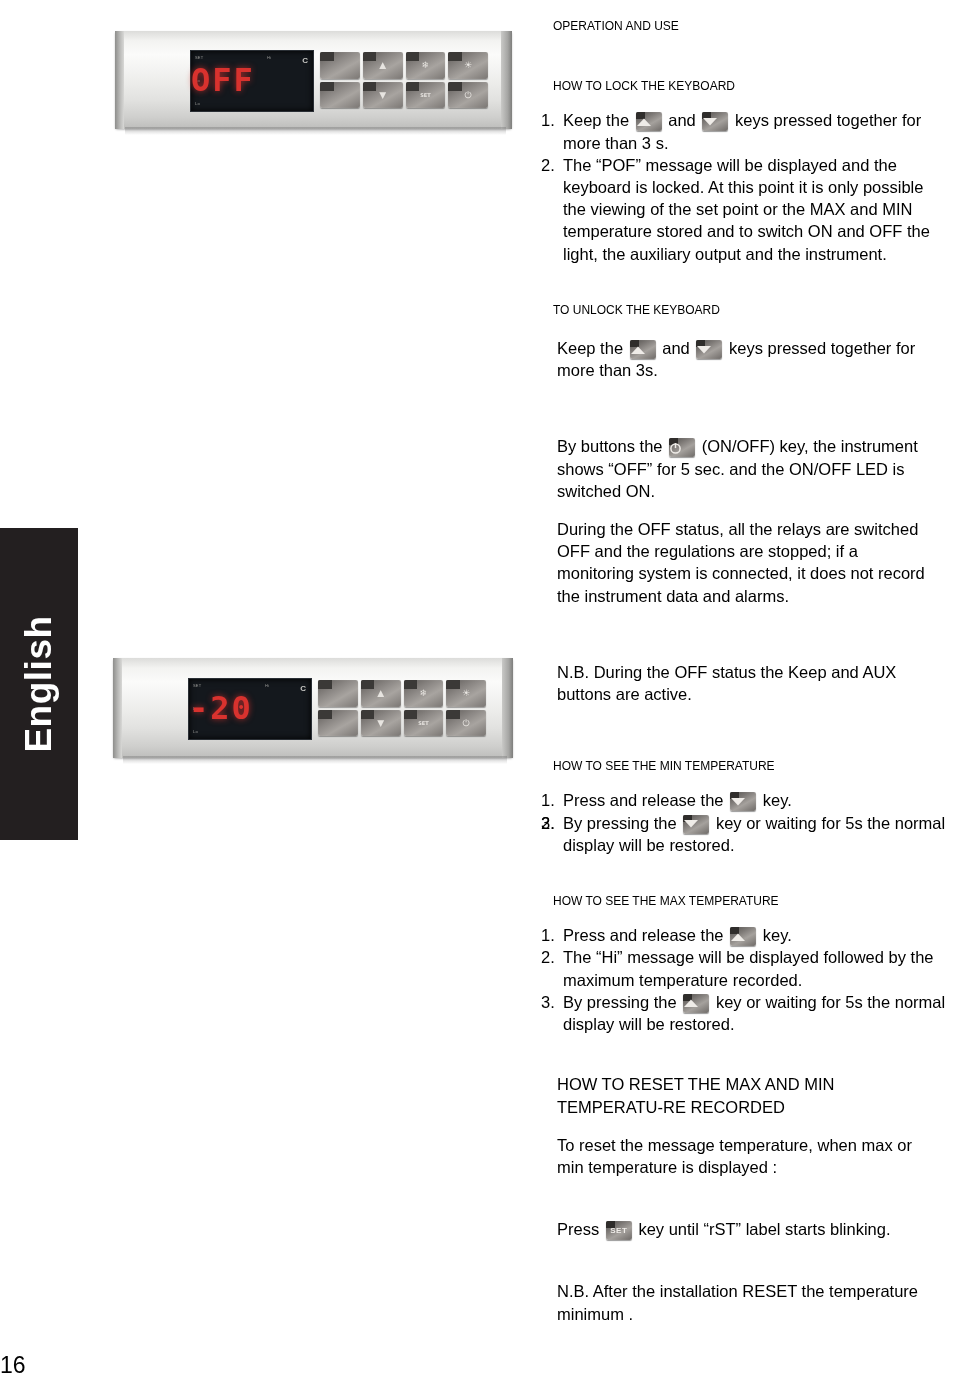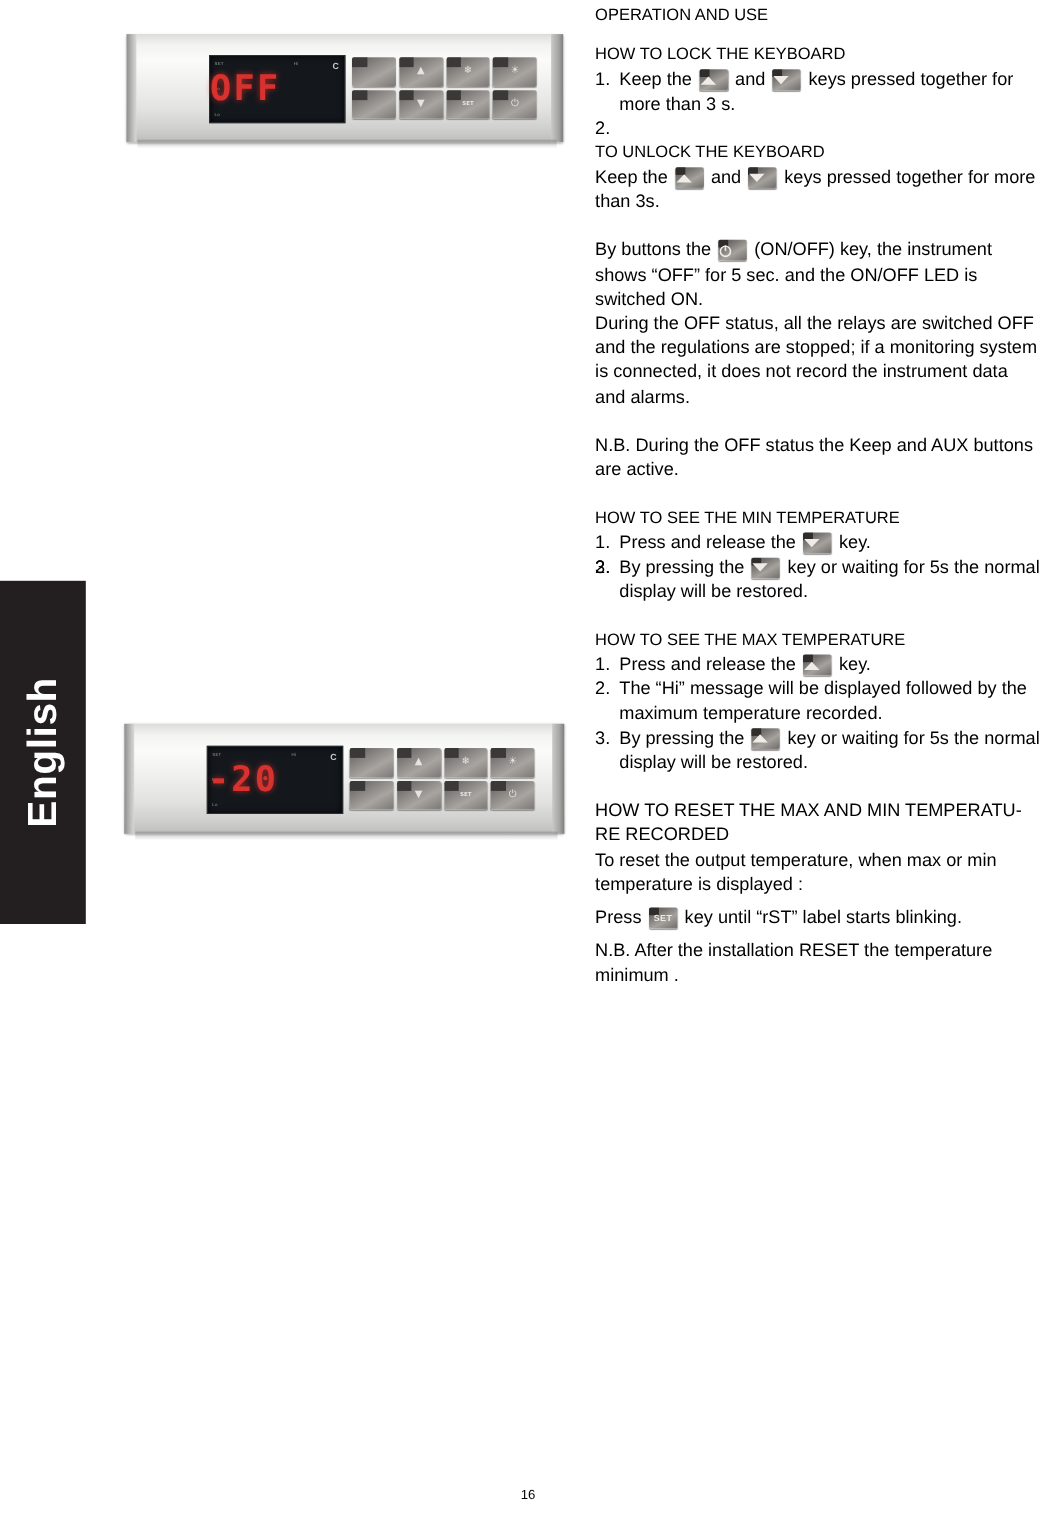--- a/index.html
+++ b/index.html
@@ -192,28 +192,28 @@
   #content-column {
     position: absolute;
     left: 541px;
     top: 0;
     width: 405px;
     font-size: 16.5px;
     line-height: 22.2px;
     color: #000;
   }
   .heading {
-    margin: 0;
-    font-size: 15px;
+    margin: 12px;
+    font-size: 12px;
     line-height: 22.2px;
     font-weight: normal;
     white-space: nowrap;
   }
   .para {
-    margin: 0;
+    margin: 16px;
     font-size: 16.5px;
     line-height: 22.2px;
   }
   .spacer-lg { height: 22px; }
   .spacer-md { height: 14px; }
   .spacer-sm { height: 8px; }
 
   ol.steps {
     margin: 0;
     padding: 0;
@@ -230,22 +230,21 @@
     left: 0;
     top: 0;
   }
   li.loose { margin-top: 4px; }
 
   #page-number {
     position: absolute;
     left: 0;
     right: 0;
     top: 1352px;
-    text-align: center;
-    font-size: 12px;
+    font-size: 23px;
     font-family: "Liberation Sans", sans-serif;
     color: #000;
   }
 </style>
 </head>
 <body>
 
 <div id="language-tab">
   <span class="label">English</span>
 </div>
@@ -359,20 +358,21 @@
       <span>and</span>
       <span class="keyicon"><span class="g">
         <svg width="16" height="10" viewBox="0 0 16 10">
               <path d="M1 1 L15 1 L8 8.5 Z" fill="#efece8"></path>
             </svg>
       </span></span>
       <span>keys pressed together for more than 3 s.</span>
     </li>
     <li>
       <span class="num">2.</span>
+      <span>The “POF” message will be displayed and the keyboard is locked. At this point it is only possible the viewing of the set point or the MAX and MIN temperature stored and to switch ON and OFF the light, the auxiliary output and the instrument.</span>
     </li>
   </ol>
 
   <div class="spacer-lg"></div>
 
   <p class="heading">TO UNLOCK THE KEYBOARD</p>
   <p class="para">
     <span>Keep the</span>
     <span class="keyicon"><span class="g">
       <svg width="16" height="10" viewBox="0 0 16 10">
@@ -461,21 +461,21 @@
               <path d="M1 9 L8 1.5 L15 9 Z" fill="#efece8"></path>
             </svg>
       </span></span>
       <span>key or waiting for 5s the normal display will be restored.</span>
     </li>
   </ol>
 
   <div class="spacer-lg"></div>
 
   <p class="para">HOW TO RESET THE MAX AND MIN TEMPERATU-RE RECORDED</p>
-  <p class="para">To reset the output temperature, when max or min temperature is displayed :</p>
+  <p class="para">To reset the message temperature, when max or min temperature is displayed :</p>
   <div class="spacer-sm"></div>
   <p class="para">
     <span>Press</span>
     <span class="keyicon set"><span class="g">SET</span></span>
     <span>key until “rST” label starts blinking.</span>
   </p>
   <div class="spacer-sm"></div>
   <p class="para">N.B. After the installation RESET the temperature minimum .</p>
 
 </div>

